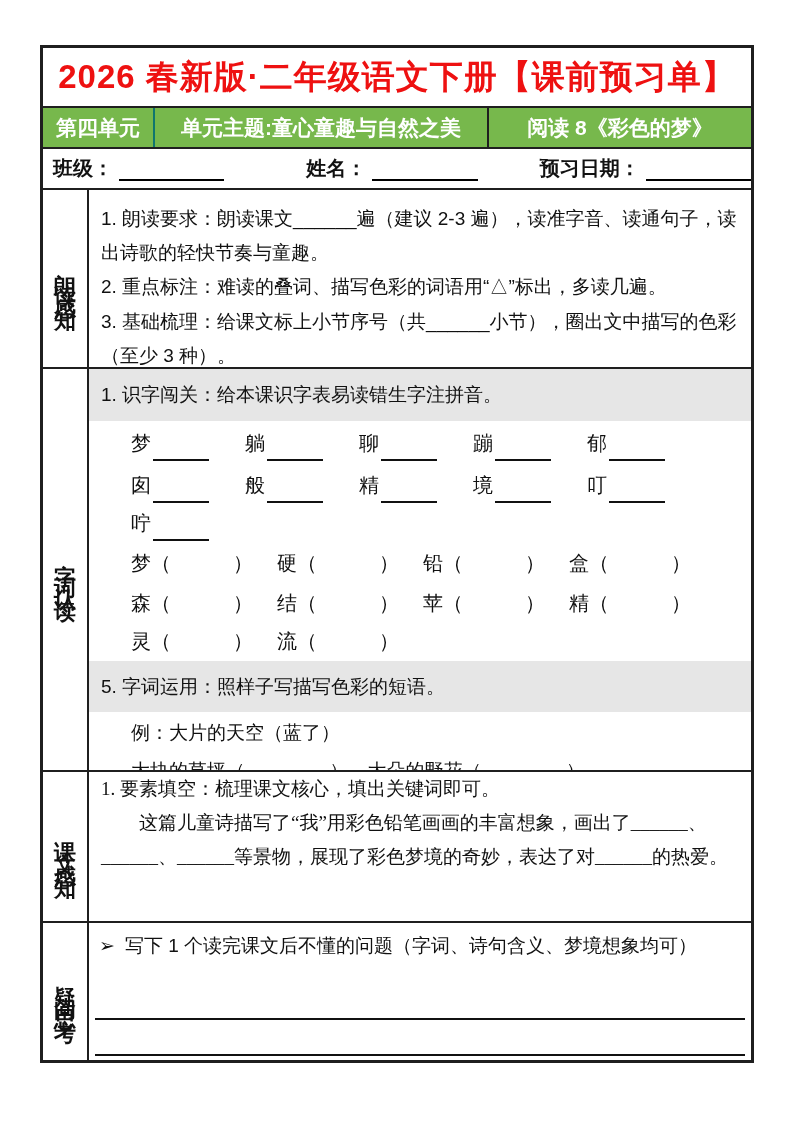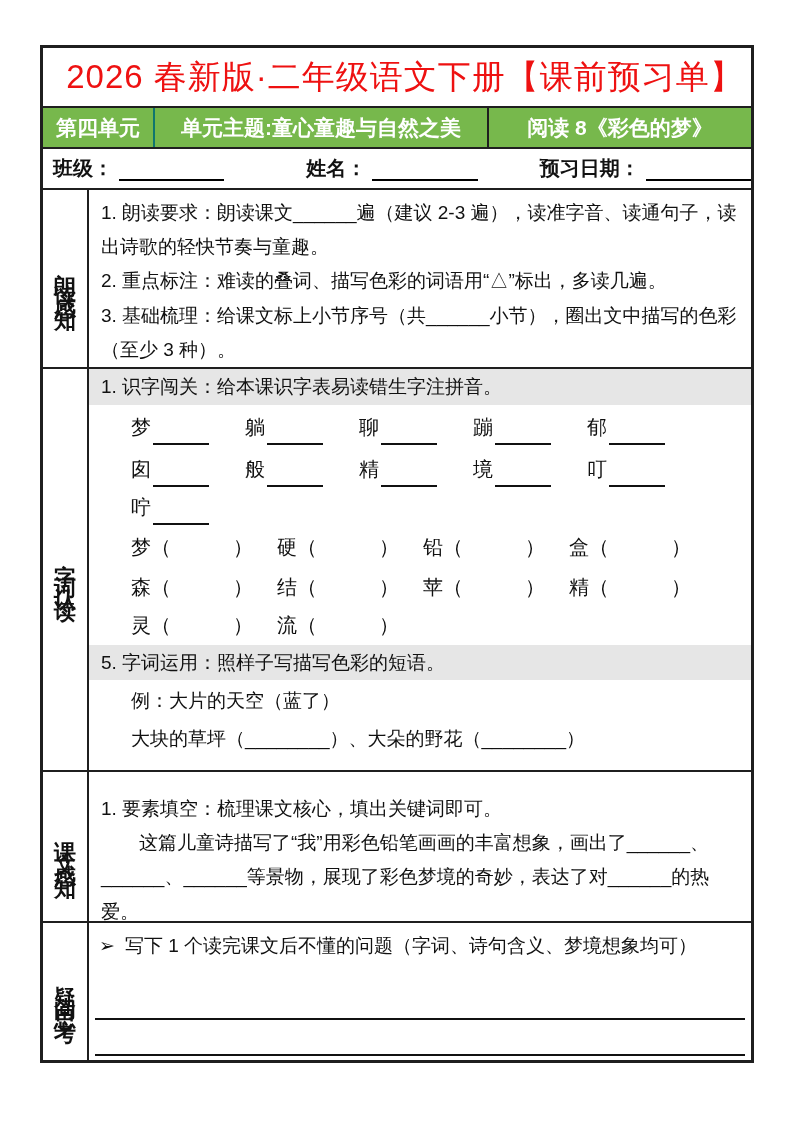--- a/index.html
+++ b/index.html
@@ -19,24 +19,23 @@
     background: #fff;
   }
   .row { width: 100%; }
 
   
   .title-row {
     height: 58px;
     display: flex; align-items: center; justify-content: center;
     color: #ee1111;
     font-size: 33px;
-    font-weight: normal;
+    font-weight: bold;
     letter-spacing: 1px;
     white-space: nowrap;
-    margin-left: 8px;
   }
 
   
   .unit-row {
     height: 43px;
     display: flex;
     border-top: 2px solid #1f1f1f;
     border-bottom: 2px solid #1f1f1f;
   }
   .unit-cell {
@@ -87,32 +86,32 @@
     text-orientation: upright;
     letter-spacing: 12px;
     line-height: 1;
   }
   .content {
     flex: 1;
     font-size: 19px;
     line-height: 1.8;
     overflow: hidden;
   }
-  .content.padded { padding: 6px 12px 4px 12px; }
+  .content.padded { padding: 12px 12px 4px 12px; }
   .content p { margin: 0; }
 
   .s1 { height: 179px; }
   .s2 { height: 403px; }
   .s3 { height: 151px; }
   .s4 { flex: 1; }
 
   
   .gray-heading {
     background: #e6e6e6;
-    padding: 4px 12px;
+    padding: 12px 12px;
     font-size: 19px;
     line-height: 1.45;
   }
 
   
   .char-row {
     display: flex;
     align-items: flex-end;
     padding: 6px 0 2px 42px;
     gap: 36px;
@@ -320,21 +319,21 @@
 
       <p class="indent-line">例：大片的天空（蓝了）</p>
       <p class="indent-line">大块的草坪（________）、大朵的野花（________）</p>
     </div>
   </div>
 
   <div class="section s3">
     <div class="label-cell">
       <span>课文感知</span>
     </div>
-    <div class="content" style="padding-top:20px;">
+    <div class="content" style="padding-top:0;font-family:Liberation Serif, serif;">
       <p style="padding:0 12px;">1. 要素填空：梳理课文核心，填出关键词即可。</p>
       <p class="para">这篇儿童诗描写了“我”用彩色铅笔画画的丰富想象，画出了______、______、______等景物，展现了彩色梦境的奇妙，表达了对______的热爱。</p>
     </div>
   </div>
 
   <div class="section s4">
     <div class="label-cell">
       <span>疑问思考</span>
     </div>
     <div class="content thinking">

